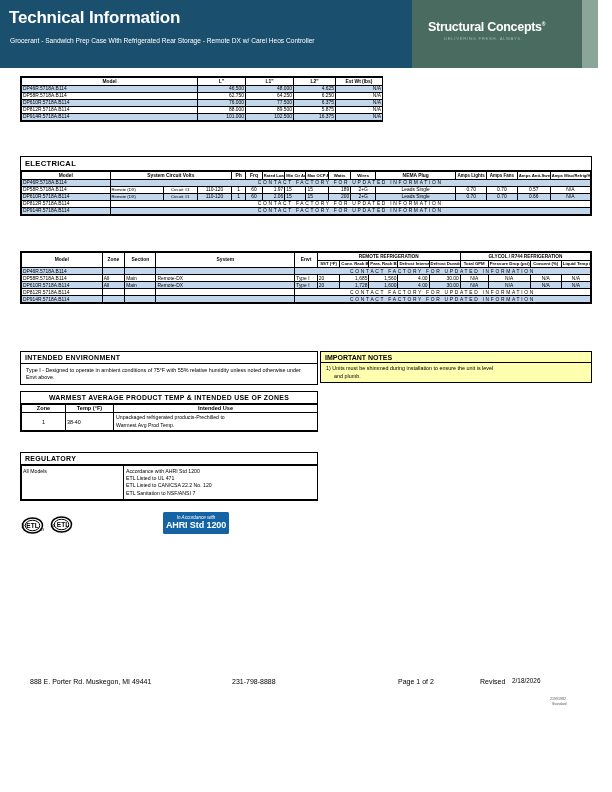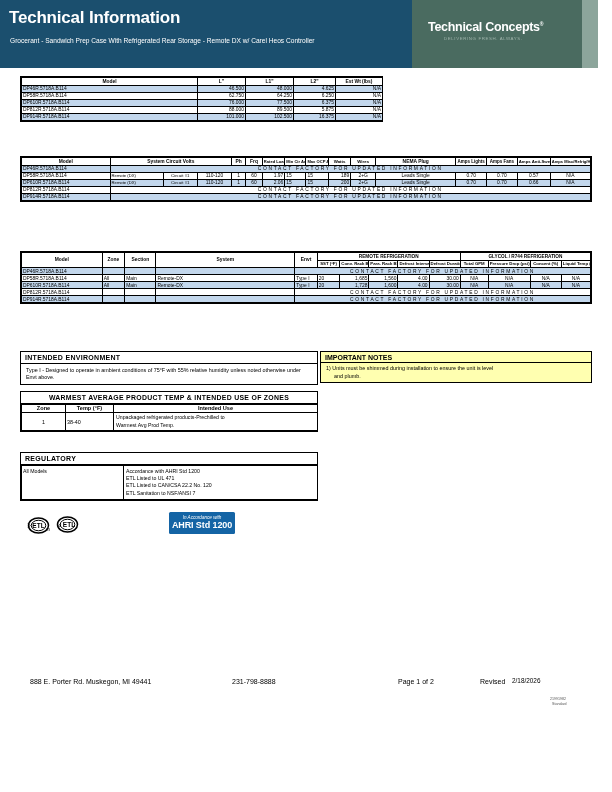--- a/index.html
+++ b/index.html
@@ -152,21 +152,21 @@
   
   .env-body {
     padding: 2.5px 5px;
     font-size: 5.4px;
     line-height: 7.6px;
   }
 
   
   .logos {
     position: absolute;
-    left: 27px; top: 512px;
+    left: 21px; top: 512px;
     width: 260px; height: 30px;
   }
   .etl {
     position: absolute;
     width: 23px; height: 23px;
   }
   .etl svg { display: block; }
   .etl-us { left: 0; top: 2px; }
   .etl-c  { left: 29px; top: 1px; }
   .ahri {
@@ -214,21 +214,21 @@
 </head>
 <body>
 
 <div class="header">
   <div class="header-bg-dark"></div>
   <div class="header-bg-green"></div>
   <div class="header-bg-lightgreen"></div>
   <div class="header-bg-white-right"></div>
   <div class="header-title">Technical Information</div>
   <div class="header-subtitle">Grocerant - Sandwich Prep Case With  Refrigerated Rear Storage - Remote DX w/ Carel Heos Controller</div>
-  <div class="logo-name"><span>Technical Concepts</span><span class="logo-reg">®</span></div>
+  <div class="logo-name"><span>Structural Concepts</span><span class="logo-reg">®</span></div>
   <div class="logo-tagline">DELIVERING FRESH. ALWAYS.</div>
 </div>
 
 <div class="sec" style="left:20px; top:76px; width:363px;">
   <table class="tbl">
     <colgroup>
         <col style="width:176px">
         <col style="width:48px">
         <col style="width:48px">
         <col style="width:42px">
@@ -277,20 +277,21 @@
         <td class="r">101.000</td>
         <td class="r">102.500</td>
         <td class="r">16.375</td>
         <td class="r">N/A</td>
       </tr>
     </tbody>
   </table>
 </div>
 
 <div class="sec" style="left:20px; top:156px; width:572px;">
+  <div class="sec-title">ELECTRICAL</div>
   <table class="tbl">
     <colgroup>
       <col style="width:75px">
         <col style="width:45px">
         <col style="width:29px">
         <col style="width:29px">
       <col style="width:12px">
         <col style="width:14px">
         <col style="width:19px">
         <col style="width:18px">

